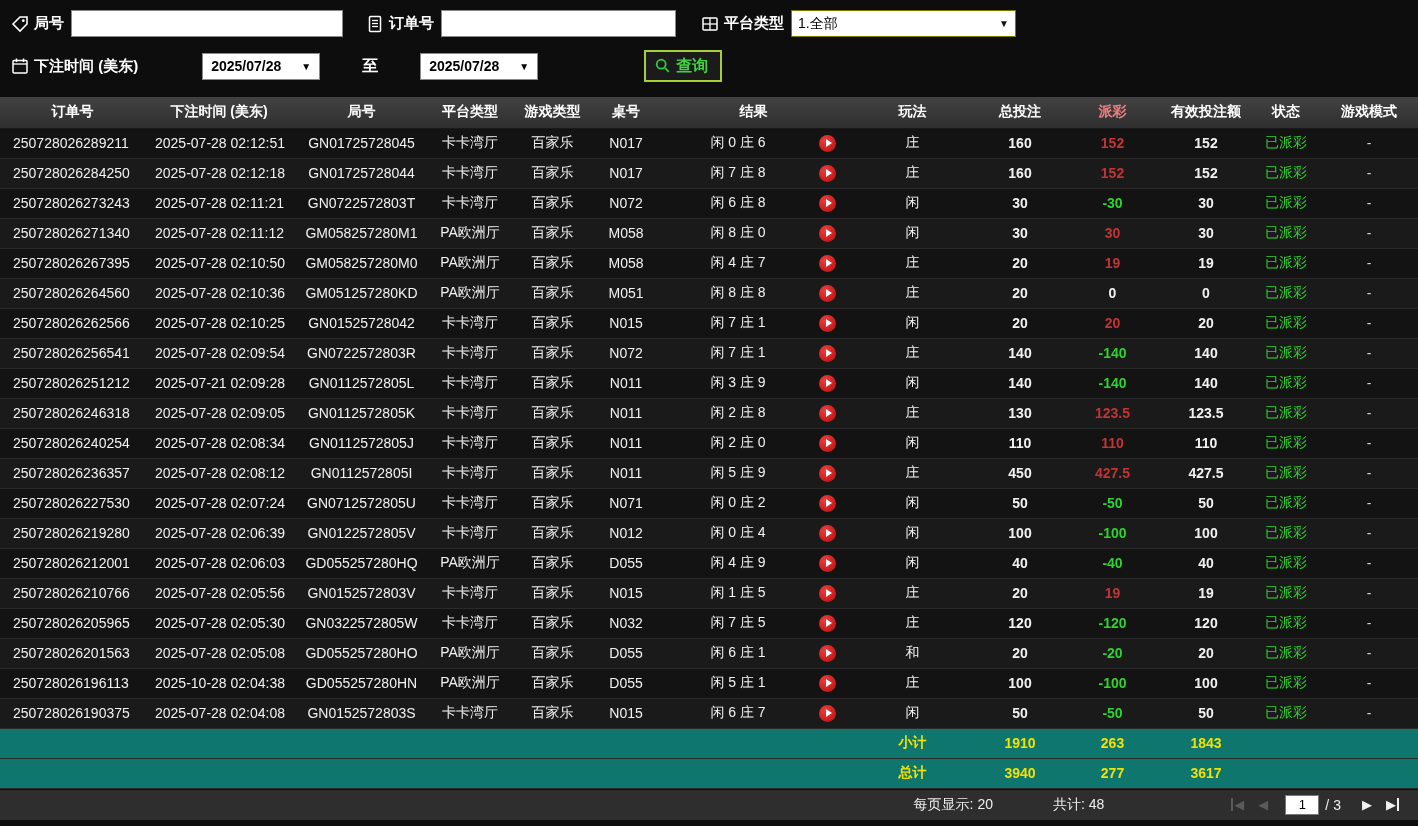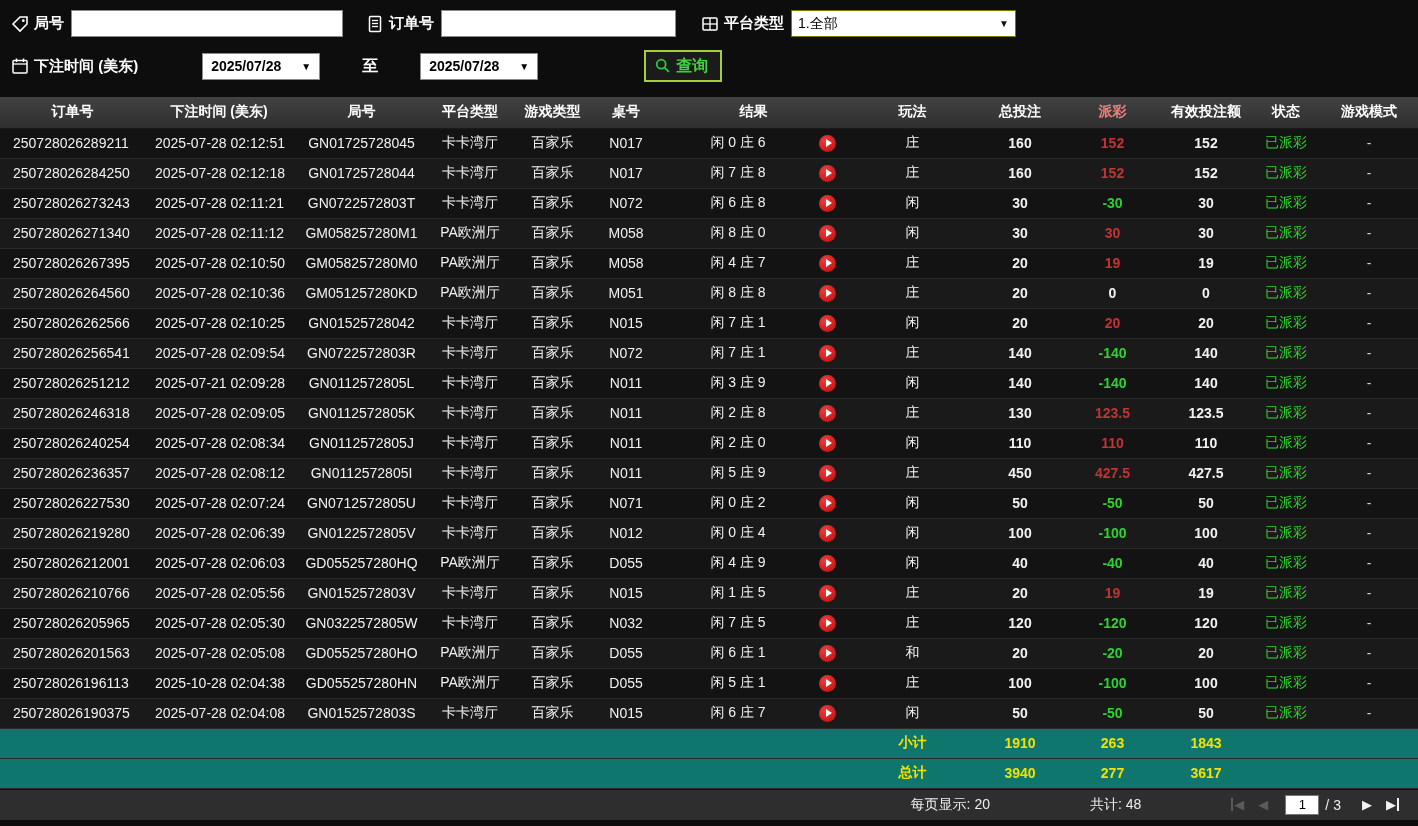--- a/index.html
+++ b/index.html
@@ -93,22 +93,22 @@
   tbody.summary tr { background: #0f766e; }
   tbody.summary td { border-bottom: 1px solid #2a2a2a; }
   .sum-label, .sum-val { color: #f5e100; font-weight: bold; }
 
   
   .pagination {
     height: 30px; background: #2e2e2e; display: flex; align-items: center;
     justify-content: flex-end; padding: 0 12px; font-size: 14px; color: #eee;
     margin-top: 1px;
   }
-  .per-page { margin-right: 100px; }
-  .total-count { margin-right: 83px; }
+  .per-page { margin-right: 60px; }
+  .total-count { margin-right: 120px; }
   .pg-btn {
     font-size: 13px; cursor: pointer; margin: 0 7px; user-select: none;
     line-height: 1;
   }
   .pg-btn.disabled { color: #5a5a5a; cursor: default; }
   .pg-btn.active { color: #f2f2f2; }
   .bar-l { border-left: 2px solid currentColor; padding-left: 1px; display: inline-block; }
   .bar-r { border-right: 2px solid currentColor; padding-right: 1px; display: inline-block; }
   .page-input {
     width: 34px; height: 20px; background: #fff; color: #000;

